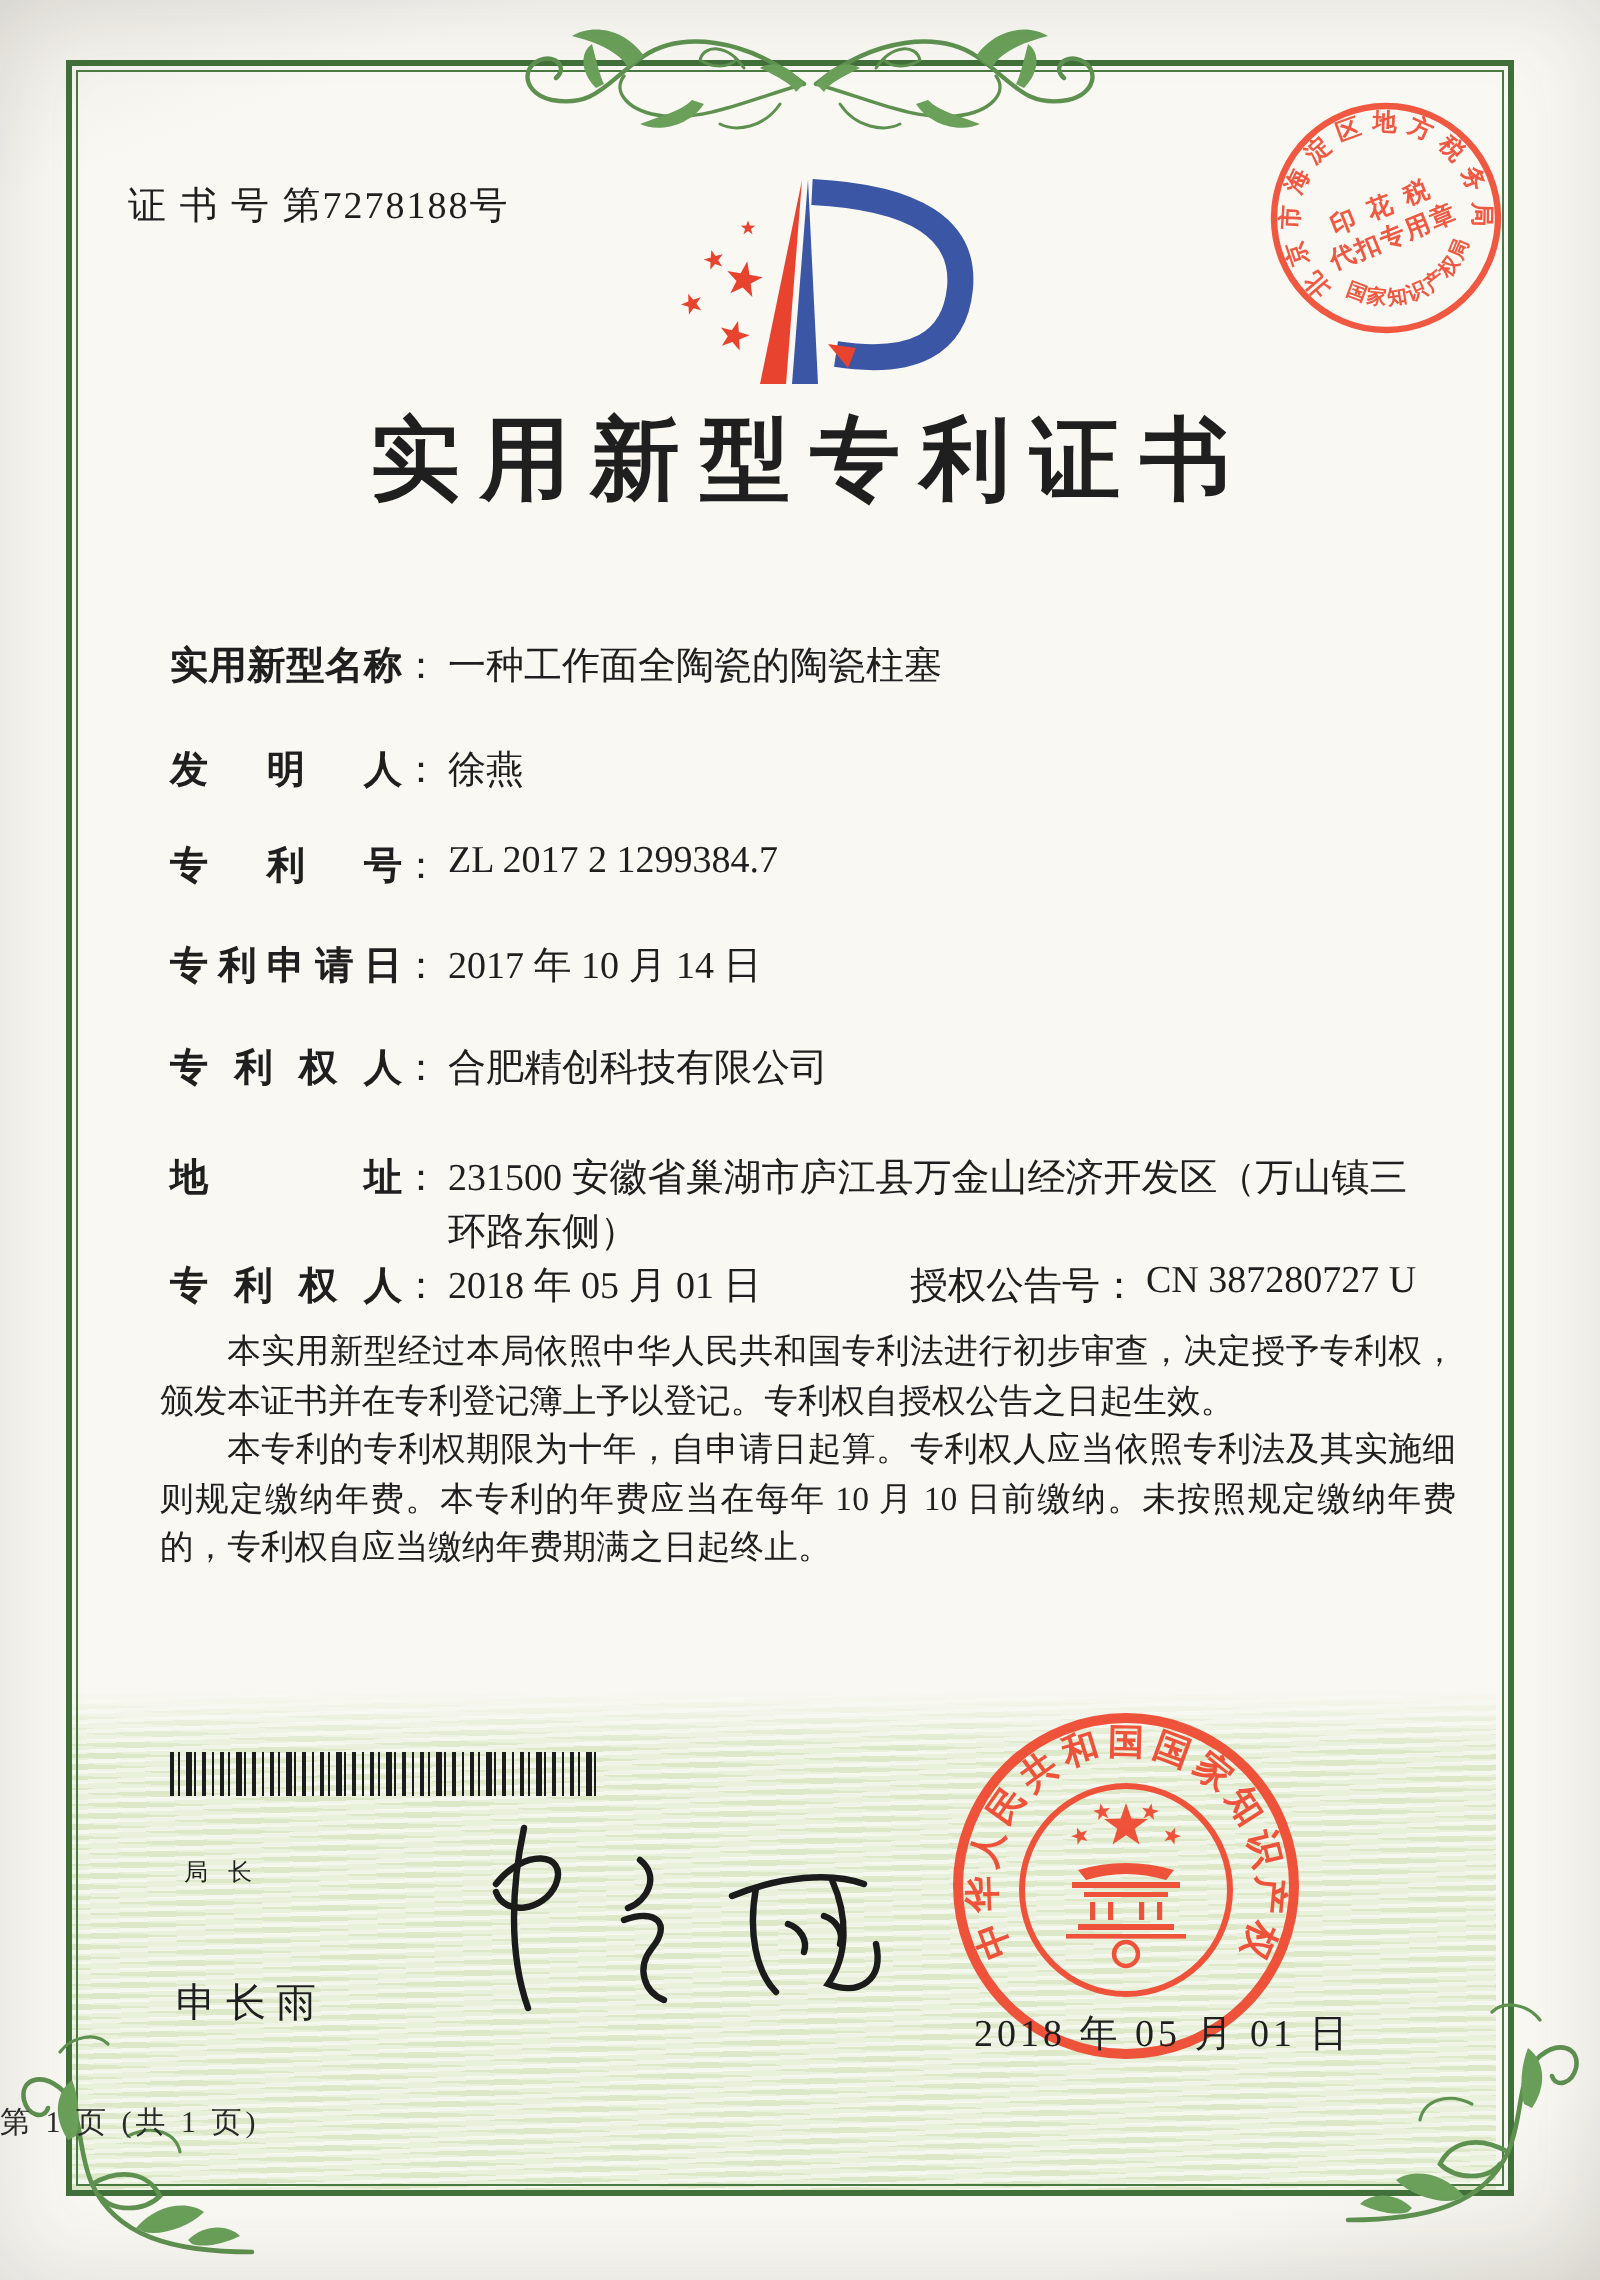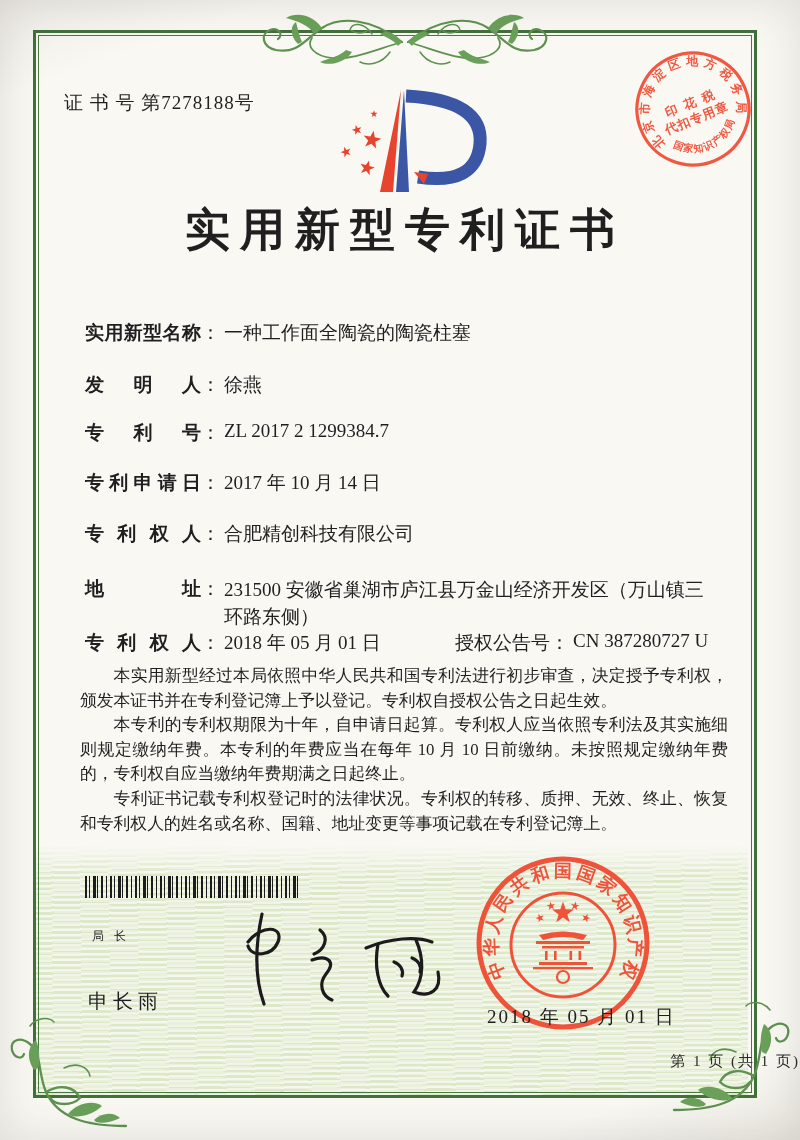--- a/index.html
+++ b/index.html
@@ -41,21 +41,21 @@
     background:repeating-linear-gradient(90deg,
       #1c1c1c 0 2px,transparent 2px 4px,#1c1c1c 4px 5px,transparent 5px 8px,
       #1c1c1c 8px 11px,transparent 11px 12px,#1c1c1c 12px 13px,transparent 13px 16px,
       #1c1c1c 16px 18px,transparent 18px 21px,#1c1c1c 21px 22px,transparent 22px 25px);}
   .signer-title{position:absolute;left:92px;top:928px;font-size:12px;letter-spacing:10px;z-index:3;}
   .signer-name{position:absolute;left:88px;top:988px;font-size:20px;letter-spacing:5px;z-index:3;}
   .sig{position:absolute;left:200px;top:898px;z-index:4;}
   .seal-office{position:absolute;left:463px;top:843px;z-index:4;opacity:.93;}
   .seal-date{position:absolute;left:487px;top:1004px;width:190px;font-size:19px;letter-spacing:2px;z-index:5;}
   .seal-tax{position:absolute;left:620px;top:36px;z-index:4;opacity:.9;}
-  .footer{position:absolute;left:0;top:1052px;width:800px;text-align:right;font-size:15px;
+  .footer{position:absolute;left:0;top:1052px;width:800px;text-align:left;font-size:15px;
     letter-spacing:2px;z-index:3;color:#2a2a2a;}
   
   .orn-top{position:absolute;left:252px;top:6px;z-index:3;}
   .orn-bl{position:absolute;left:6px;top:1012px;z-index:3;}
   .orn-br{position:absolute;left:662px;top:996px;z-index:3;transform:scaleX(-1);}
 </style>
 </head>
 <body>
 
 <div class="green-panel"></div>
@@ -151,21 +151,20 @@
 <div class="row" style="top:630px">
   <span class="flabel">专利权人</span><span class="colon">：</span><span class="fvalue">2018 年 05 月 01 日</span>
 </div>
 <div class="row" style="top:630px;left:455px">
   <span>授权公告号</span><span class="colon">：</span><span class="fvalue">CN 387280727 U</span>
 </div>
 
 <div class="paras">
   <p>本实用新型经过本局依照中华人民共和国专利法进行初步审查，决定授予专利权，颁发本证书并在专利登记簿上予以登记。专利权自授权公告之日起生效。</p>
   <p>本专利的专利权期限为十年，自申请日起算。专利权人应当依照专利法及其实施细则规定缴纳年费。本专利的年费应当在每年 10 月 10 日前缴纳。未按照规定缴纳年费的，专利权自应当缴纳年费期满之日起终止。</p>
-  <p>专利证书记载专利权登记时的法律状况。专利权的转移、质押、无效、终止、恢复和专利权人的姓名或名称、国籍、地址变更等事项记载在专利登记簿上。</p>
 </div>
 
 <div class="barcode"></div>
 
 <div class="signer-title">局长</div>
 <div class="signer-name">申长雨</div>
 
 <svg class="sig" width="250" height="118" viewBox="0 0 250 118">
   <g stroke="#1b1b1b" stroke-width="3.2" fill="none" stroke-linecap="round">
     <path d="M48,44 C62,26 84,28 78,44 C72,58 52,60 48,48"></path>

